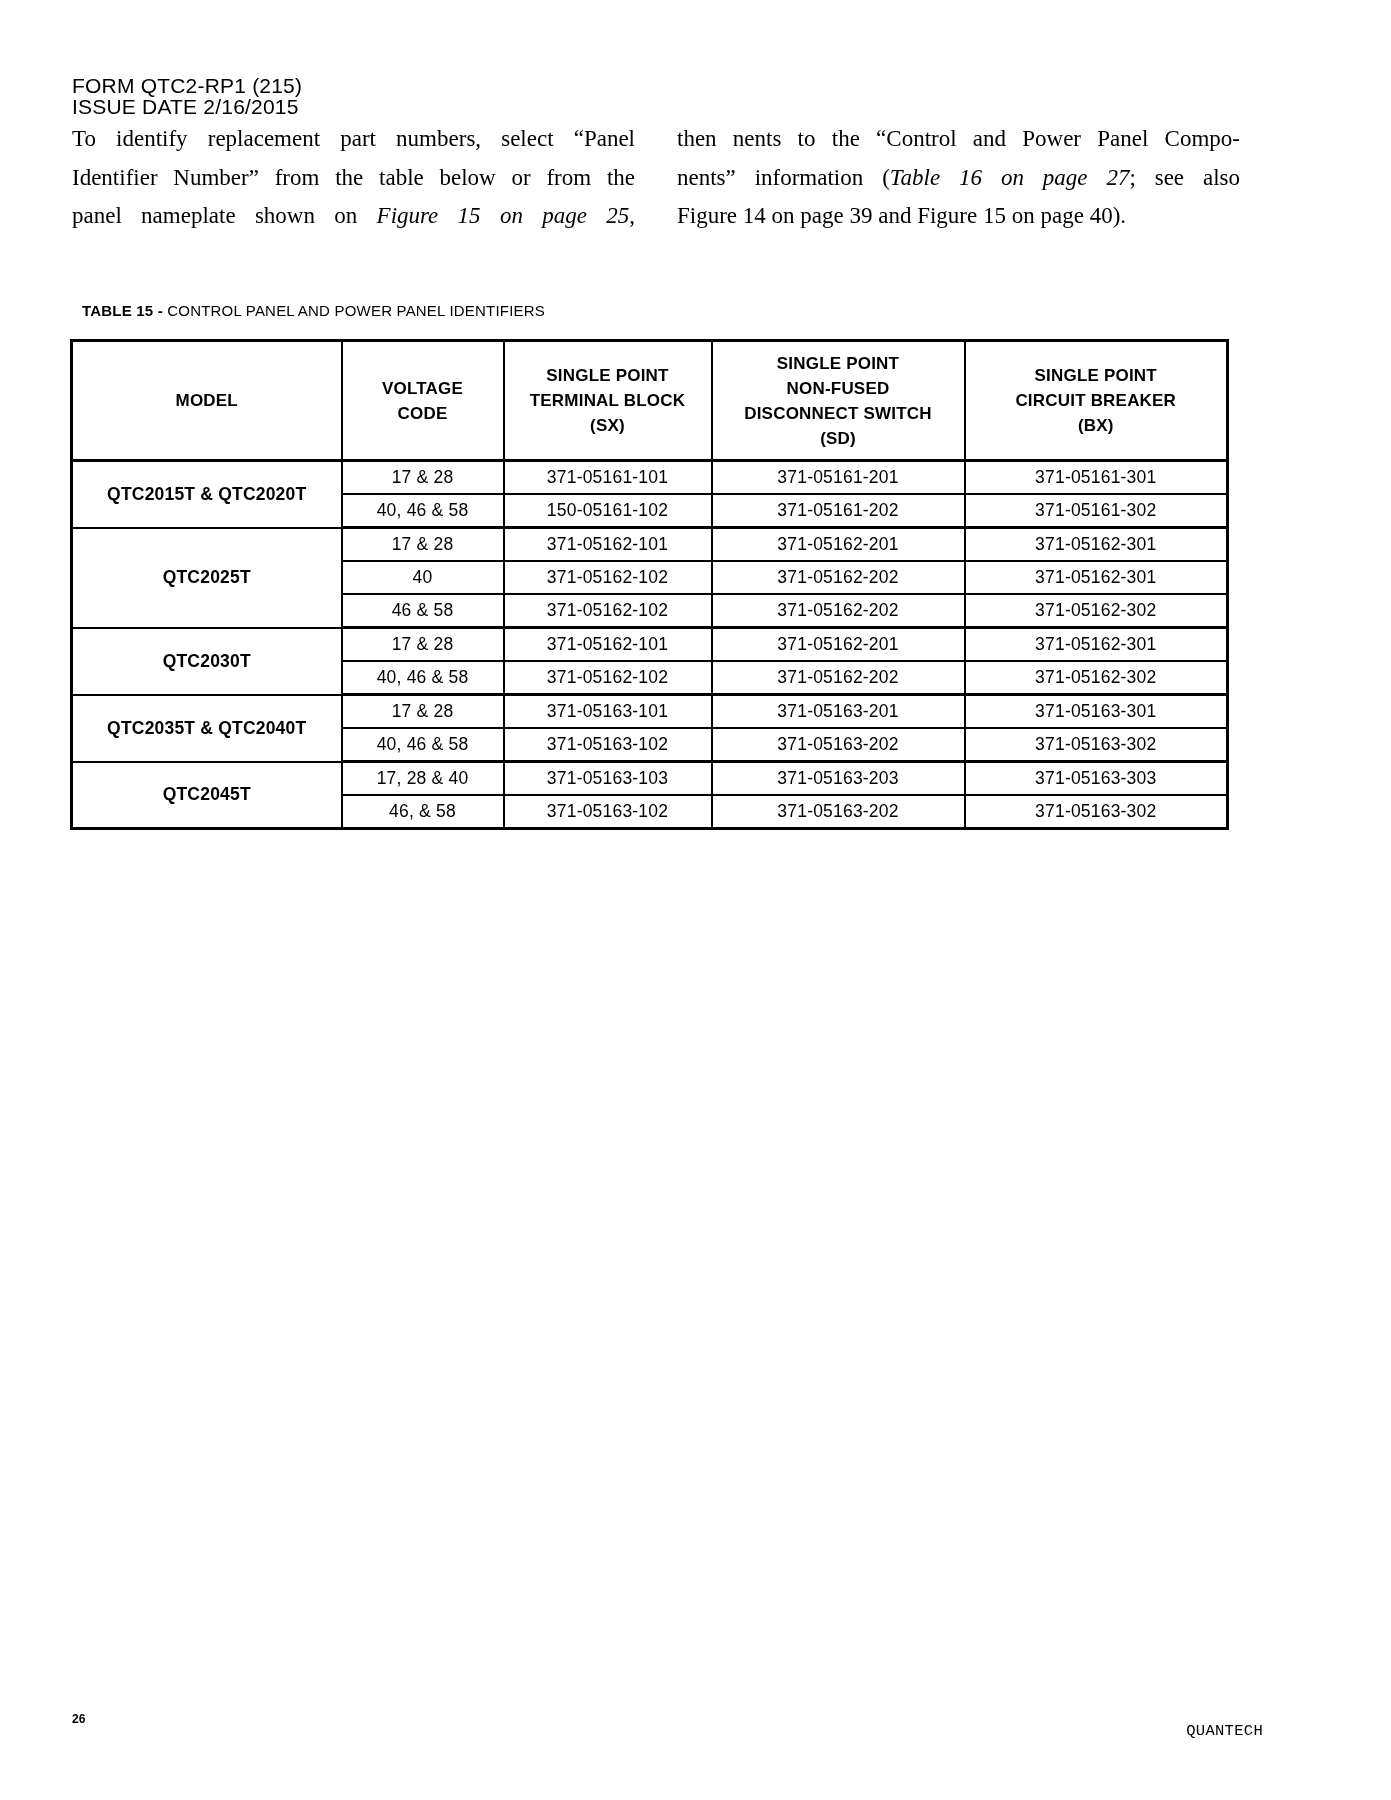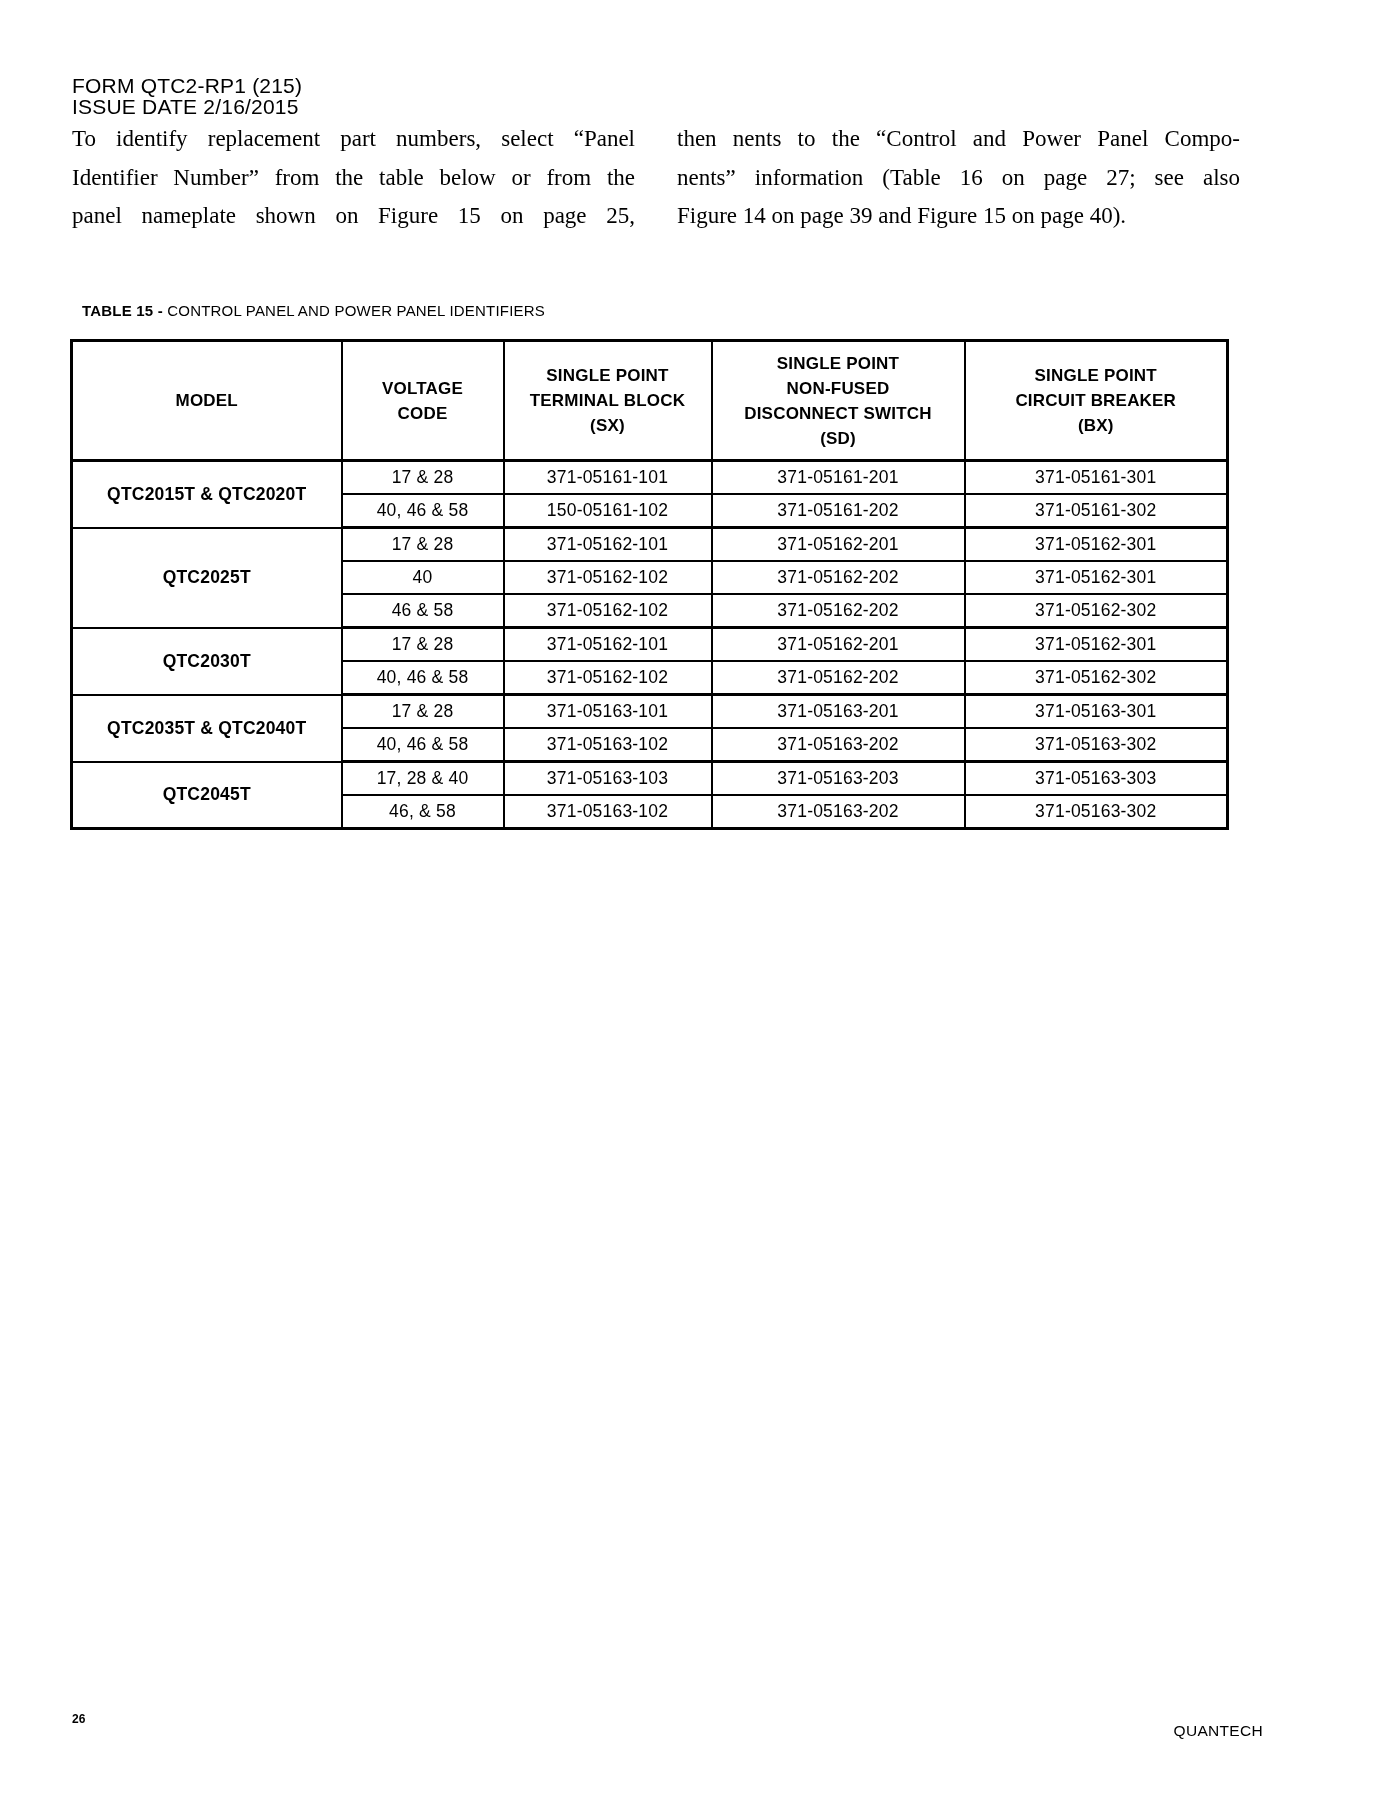--- a/index.html
+++ b/index.html
@@ -13,21 +13,21 @@
     font-size:21px;line-height:20.5px;letter-spacing:0.2px;margin-top:34px;
   }
   .intro{
     position:absolute;left:72px;top:116px;width:1168px;
     display:flex;gap:42px;
     font-family:"Liberation Serif",serif;font-size:23px;line-height:30.5px;
   }
   .intro .col{width:563px;}
   .line{text-align:left;margin-top:8px;}
   .line.just{text-align:justify;text-align-last:justify;}
-  .it{}
+  .it{font-style:italic;}
   .table-title{
     position:absolute;left:82px;top:302px;
     font-size:15px;letter-spacing:0.2px;white-space:nowrap;
   }
   .tt-bold{font-weight:bold;}
   table.id-table{
     position:absolute;left:70px;top:339px;width:1156px;
     border-collapse:collapse;table-layout:fixed;
     border:3px solid #000;
   }
@@ -42,21 +42,21 @@
   .id-table th{border-bottom-width:3px;}
   .id-table td{height:31px;font-size:17.5px;letter-spacing:0.2px;}
   .id-table td.model{font-weight:bold;margin-top:9px;}
   .id-table tr.grp-end td{border-bottom-width:3px;}
   .page-number{
     position:absolute;left:72px;top:1712px;
     font-size:12px;font-weight:bold;
   }
   .brand{
     position:absolute;right:128px;top:1722px;
-    font-size:15.5px;letter-spacing:0.3px;text-align:center;
+    font-size:15.5px;letter-spacing:0.3px;text-align:center;font-family:Liberation Mono, monospace;
   }
 </style>
 </head>
 <body>
 
 <div class="page-header">
   <div>FORM QTC2-RP1 (215)</div>
   <div>ISSUE DATE 2/16/2015</div>
 </div>
 

